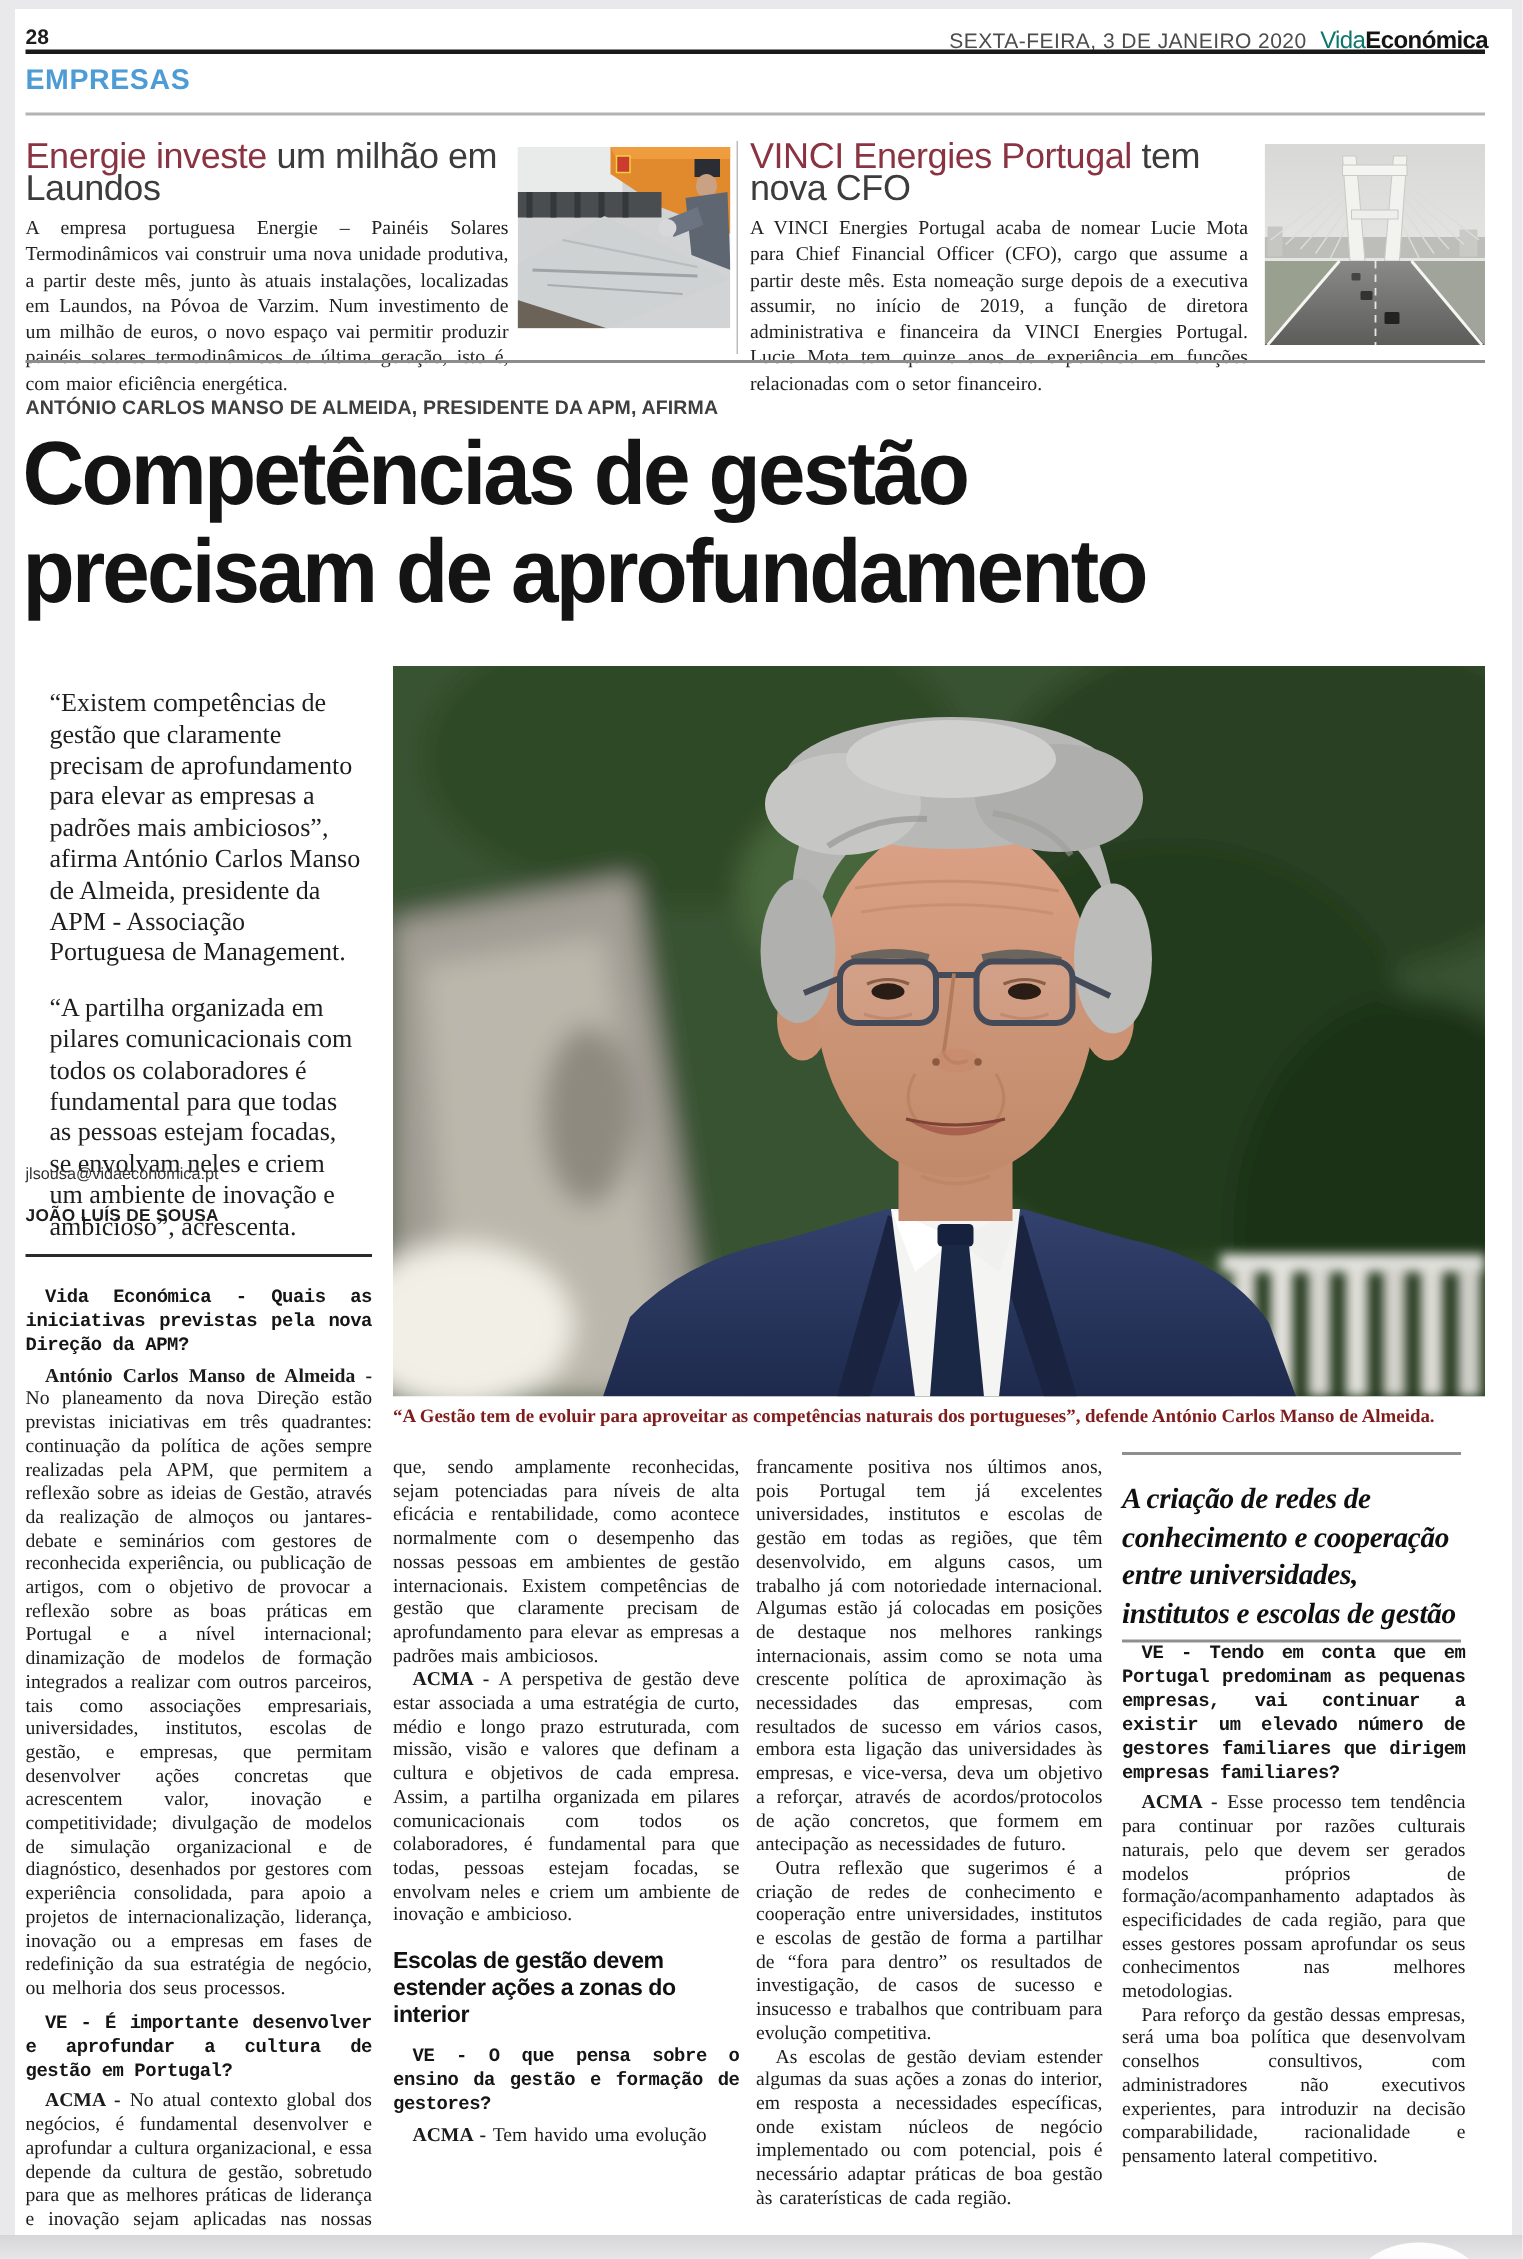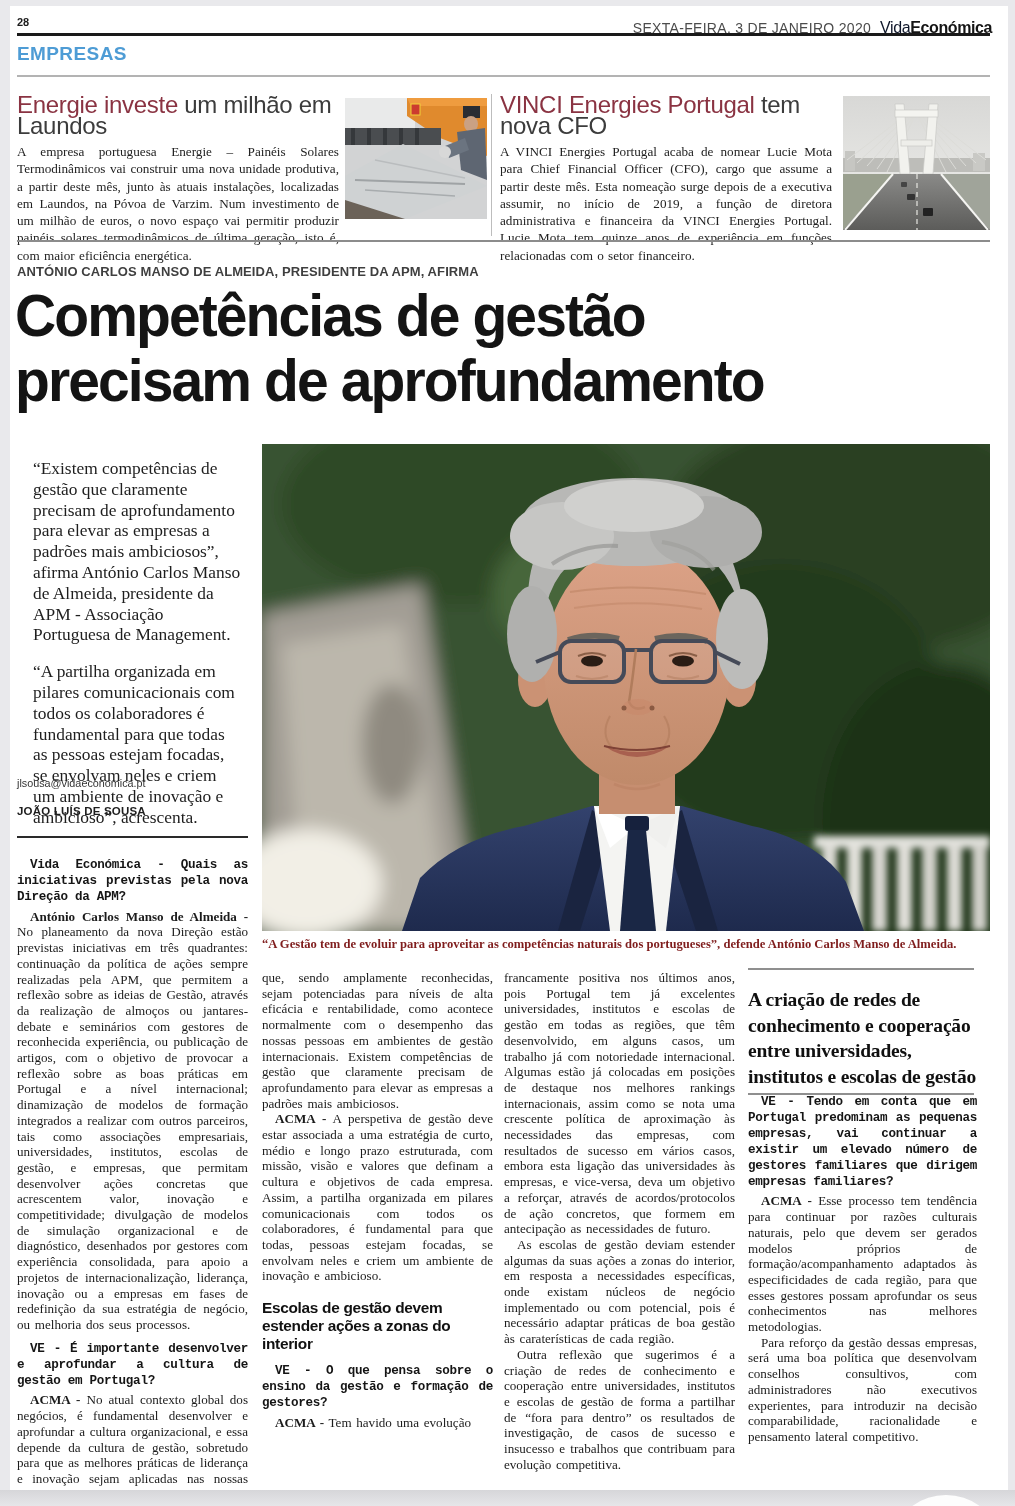--- a/index.html
+++ b/index.html
@@ -7,25 +7,25 @@
     width:1015px;height:1506px;position:relative;overflow:hidden;
     background:#e9e9ec;
     font-family:"Liberation Sans",sans-serif;
   }
   .abs{position:absolute;}
   .page{
     position:absolute;left:10px;top:6px;width:998px;height:1484px;
     background:#ffffff;
   }
   
-  .pagenum{left:7px;top:10px;font-size:11px;font-weight:bold;color:#1d1d1d;}
+  .pagenum{left:7px;top:10px;font-size:14px;font-weight:bold;color:#1d1d1d;}
   .dateline{top:13px;right:16px;display:flex;align-items:baseline;gap:9px;}
   .date{font-size:14px;color:#4c4c4c;letter-spacing:.3px;}
   .masthead{font-size:16px;letter-spacing:-0.4px;}
-  .masthead .mh-light{color:#0f172a;font-weight:normal;text-align:center;}
+  .masthead .mh-light{color:#0f766e;font-weight:normal;text-align:center;}
   .masthead .mh-bold{color:#141414;font-weight:bold;}
   .toprule{left:7px;top:27px;width:973px;height:3px;background:#1a1a1a;}
   .section{left:7px;top:37px;font-size:19px;font-weight:bold;color:#4e9cd5;letter-spacing:.4px;}
   .sectionrule{left:7px;top:69px;width:973px;height:2px;background:#b3b3b3;}
   
   .brief-head{font-size:24px;font-weight:normal;color:#3c3c3c;letter-spacing:-.3px;margin:0 0 7px 0;line-height:21px;}
   .accent{color:#8a3342;}
   .brief-body{font-family:"Liberation Serif",serif;font-size:13.2px;line-height:17.3px;
     text-align:justify;color:#222;word-spacing:1px;}
   .brief1-text{left:7px;top:88px;width:322px;}
@@ -62,21 +62,21 @@
   .col1{left:7px;top:843px;width:231px;}
   .col2{left:252px;top:964px;width:231px;}
   .col3{left:494px;top:964px;width:231px;}
   
   .portrait{left:252px;top:438px;width:728px;height:487px;}
   .caption{left:252px;top:931px;width:728px;font-family:"Liberation Serif",serif;
     font-weight:bold;font-size:12.6px;color:#7f1d1d;}
   
   .sidebar-rule-top{left:738px;top:962px;width:226px;height:2px;background:#8f8f8f;}
   .sidebar-heading{left:738px;top:981px;width:232px;font-family:"Liberation Serif",serif;
-    font-weight:bold;font-size:19.5px;line-height:25.5px;color:#101010;letter-spacing:-.2px;}
+    font-weight:bold;font-size:19.5px;line-height:25.5px;color:#101010;letter-spacing:-.2px;font-style:italic;}
   .sidebar-rule-bottom{left:738px;top:1087px;width:226px;height:2px;background:#8f8f8f;}
   .col4{left:738px;top:1080px;width:229px;}
   
   .bottom-band{left:0;top:1490px;width:1015px;height:16px;
     background:linear-gradient(#d6d6d9,#e6e6e9);}
   .page-curl{left:900px;top:1495px;width:92px;height:70px;background:#fdfdfd;border-radius:50%;}
 </style>
 </head>
 <body>
 
@@ -311,22 +311,22 @@
   <div class="abs col col2">
     <p>que, sendo amplamente reconhecidas, sejam potenciadas para níveis de alta eficácia e rentabilidade, como acontece normalmente com o desempenho das nossas pessoas em ambientes de gestão internacionais. Existem competências de gestão que claramente precisam de aprofundamento para elevar as empresas a padrões mais ambiciosos.</p>
     <p class="indent"><span class="lead">ACMA -</span><span> A perspetiva de gestão deve estar associada a uma estratégia de curto, médio e longo prazo estruturada, com missão, visão e valores que definam a cultura e objetivos de cada empresa. Assim, a partilha organizada em pilares comunicacionais com todos os colaboradores, é fundamental para que todas, pessoas estejam focadas, se envolvam neles e criem um ambiente de inovação e ambicioso.</span></p>
     <p class="subhead">Escolas de gestão devem estender ações a zonas do interior</p>
     <p class="q">VE - O que pensa sobre o ensino da gestão e formação de gestores?</p>
     <p class="indent"><span class="lead">ACMA -</span><span> Tem havido uma evolução</span></p>
   </div>
 
   <div class="abs col col3">
     <p>francamente positiva nos últimos anos, pois Portugal tem já excelentes universidades, institutos e escolas de gestão em todas as regiões, que têm desenvolvido, em alguns casos, um trabalho já com notoriedade internacional. Algumas estão já colocadas em posições de destaque nos melhores rankings internacionais, assim como se nota uma crescente política de aproximação às necessidades das empresas, com resultados de sucesso em vários casos, embora esta ligação das universidades às empresas, e vice-versa, deva um objetivo a reforçar, através de acordos/protocolos de ação concretos, que formem em antecipação as necessidades de futuro.</p>
+    <p class="indent">Outra reflexão que sugerimos é a criação de redes de conhecimento e cooperação entre universidades, institutos e escolas de gestão de forma a partilhar de “fora para dentro” os resultados de investigação, de casos de sucesso e insucesso e trabalhos que contribuam para evolução competitiva.</p>
     <p class="indent">As escolas de gestão deviam estender algumas da suas ações a zonas do interior, em resposta a necessidades específicas, onde existam núcleos de negócio implementado ou com potencial, pois é necessário adaptar práticas de boa gestão às caraterísticas de cada região.</p>
-    <p class="indent">Outra reflexão que sugerimos é a criação de redes de conhecimento e cooperação entre universidades, institutos e escolas de gestão de forma a partilhar de “fora para dentro” os resultados de investigação, de casos de sucesso e insucesso e trabalhos que contribuam para evolução competitiva.</p>
   </div>
 
   <div class="abs sidebar-rule-top"></div>
   <div class="abs sidebar-heading">A criação de redes de conhecimento e cooperação entre universidades, institutos e escolas de gestão</div>
   <div class="abs sidebar-rule-bottom"></div>
   <div class="abs col col4">
     <p class="q">VE - Tendo em conta que em Portugal predominam as pequenas empresas, vai continuar a existir um elevado número de gestores familiares que dirigem empresas familiares?</p>
     <p class="indent"><span class="lead">ACMA -</span><span> Esse processo tem tendência para continuar por razões culturais naturais, pelo que devem ser gerados modelos próprios de formação/acompanhamento adaptados às especificidades de cada região, para que esses gestores possam aprofundar os seus conhecimentos nas melhores metodologias.</span></p>
     <p class="indent">Para reforço da gestão dessas empresas, será uma boa política que desenvolvam conselhos consultivos, com administradores não executivos experientes, para introduzir na decisão comparabilidade, racionalidade e pensamento lateral competitivo.</p>
   </div>

